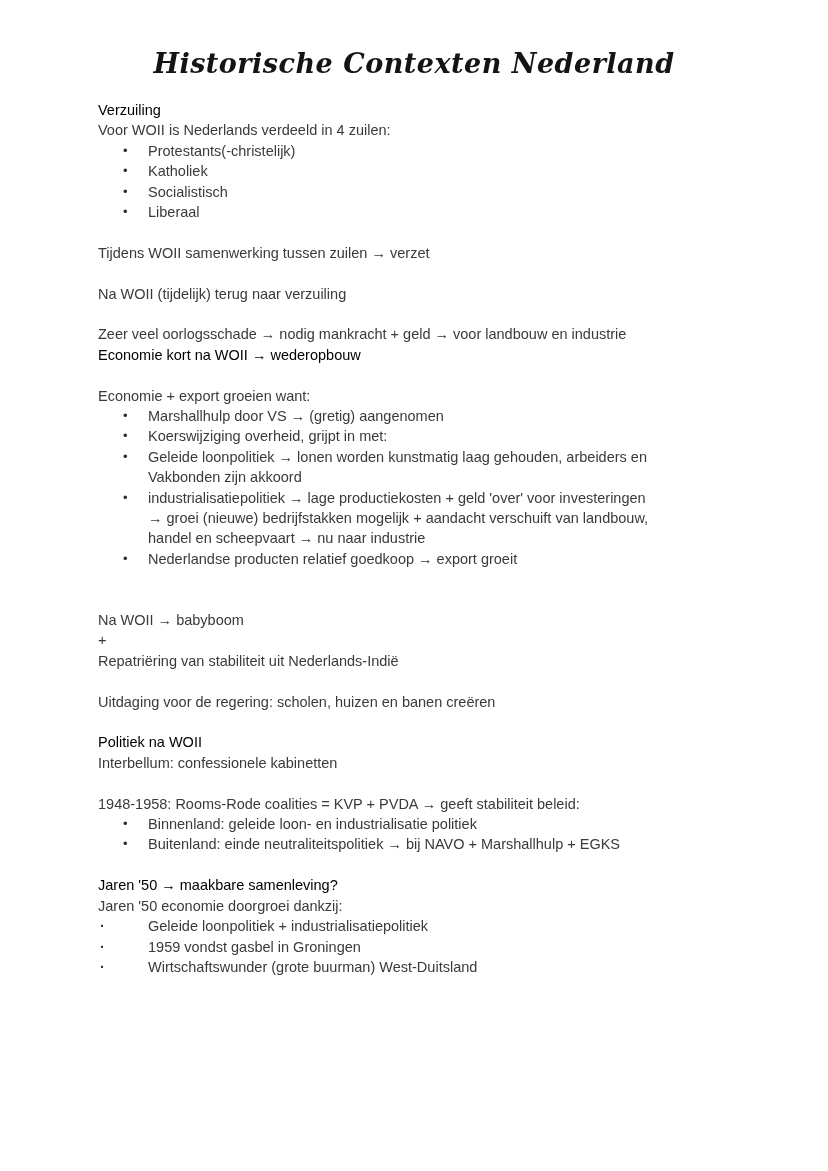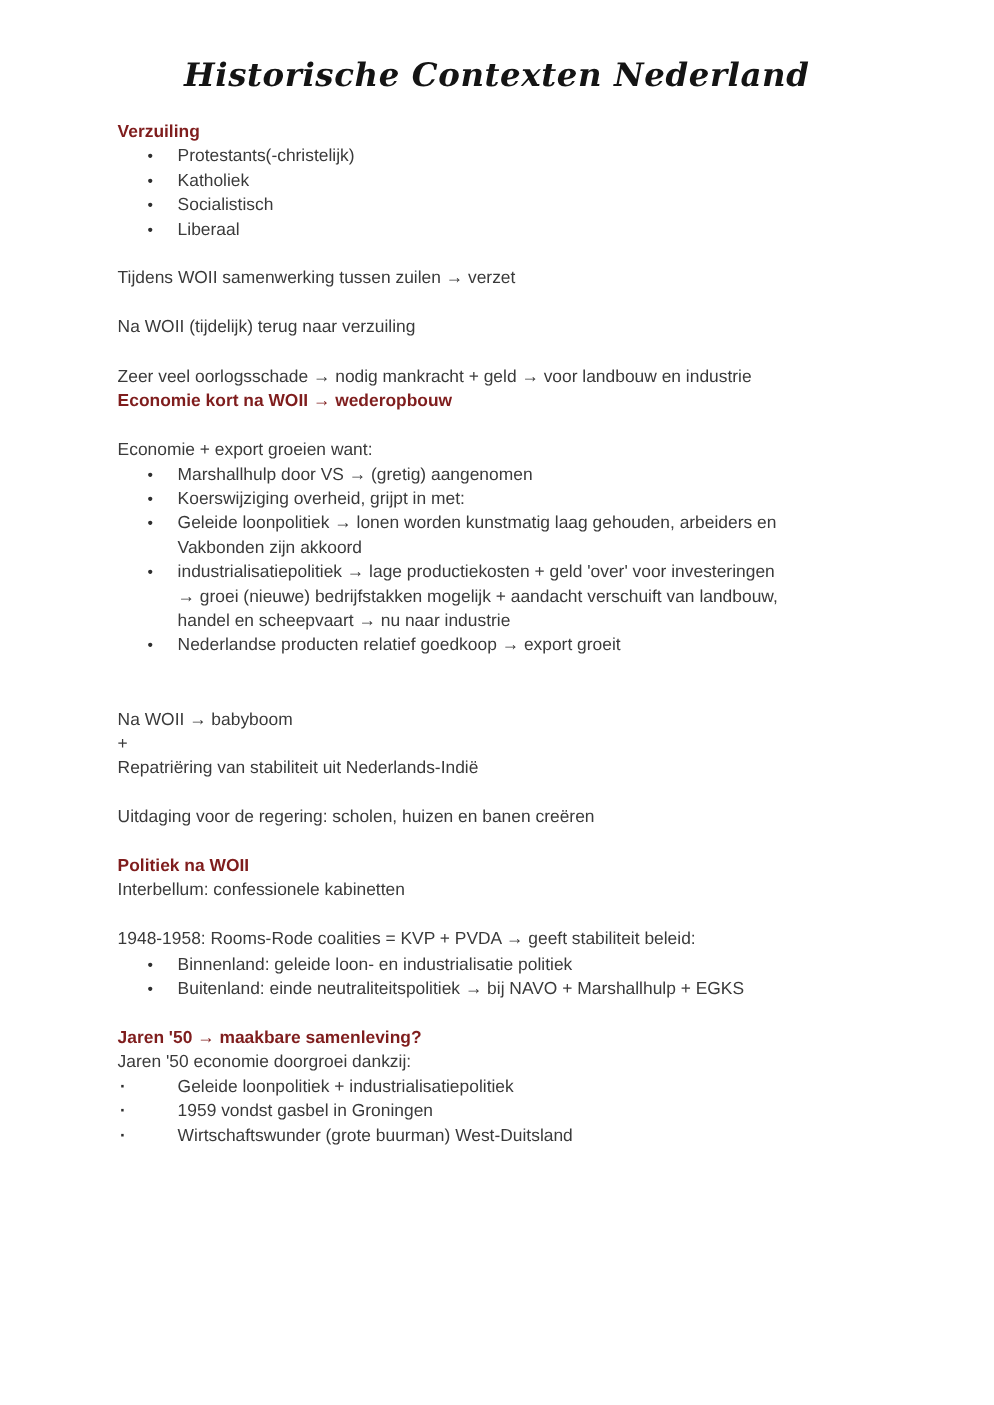--- a/index.html
+++ b/index.html
@@ -35,22 +35,22 @@
     display: flex;
     align-items: flex-start;
     min-height: 20.4px;
     line-height: 20.4px;
   }
   .line .text {
     white-space: pre-wrap;
     flex: 1 1 auto;
   }
   .line.heading .text {
-    font-weight: bold;
-    color: #7f1d1d;
+    font-weight: normal;
+    color: #000000;
   }
   .line .marker {
     flex: 0 0 50px;
     box-sizing: border-box;
     color: #2e2e2e;
   }
   .line.bullet .marker {
     padding-left: 25px;
     font-size: 13px;
   }
@@ -61,20 +61,23 @@
   .line.blank { height: 20.4px; }
 </style>
 </head>
 <body>
 
 <div class="page">
   <h1 class="title">Historische Contexten Nederland</h1>
   <div class="doc-lines" id="doc-lines">
       <div class="line heading">
         <span class="text">Verzuiling</span>
+      </div>
+      <div class="line para">
+        <span class="text">Voor WOII is Nederlands verdeeld in 4 zuilen:</span>
       </div>
       <div class="line bullet">
         <span class="marker">•</span>
         <span class="text">Protestants(-christelijk)</span>
       </div>
       <div class="line bullet">
         <span class="marker">•</span>
         <span class="text">Katholiek</span>
       </div>
       <div class="line bullet">

